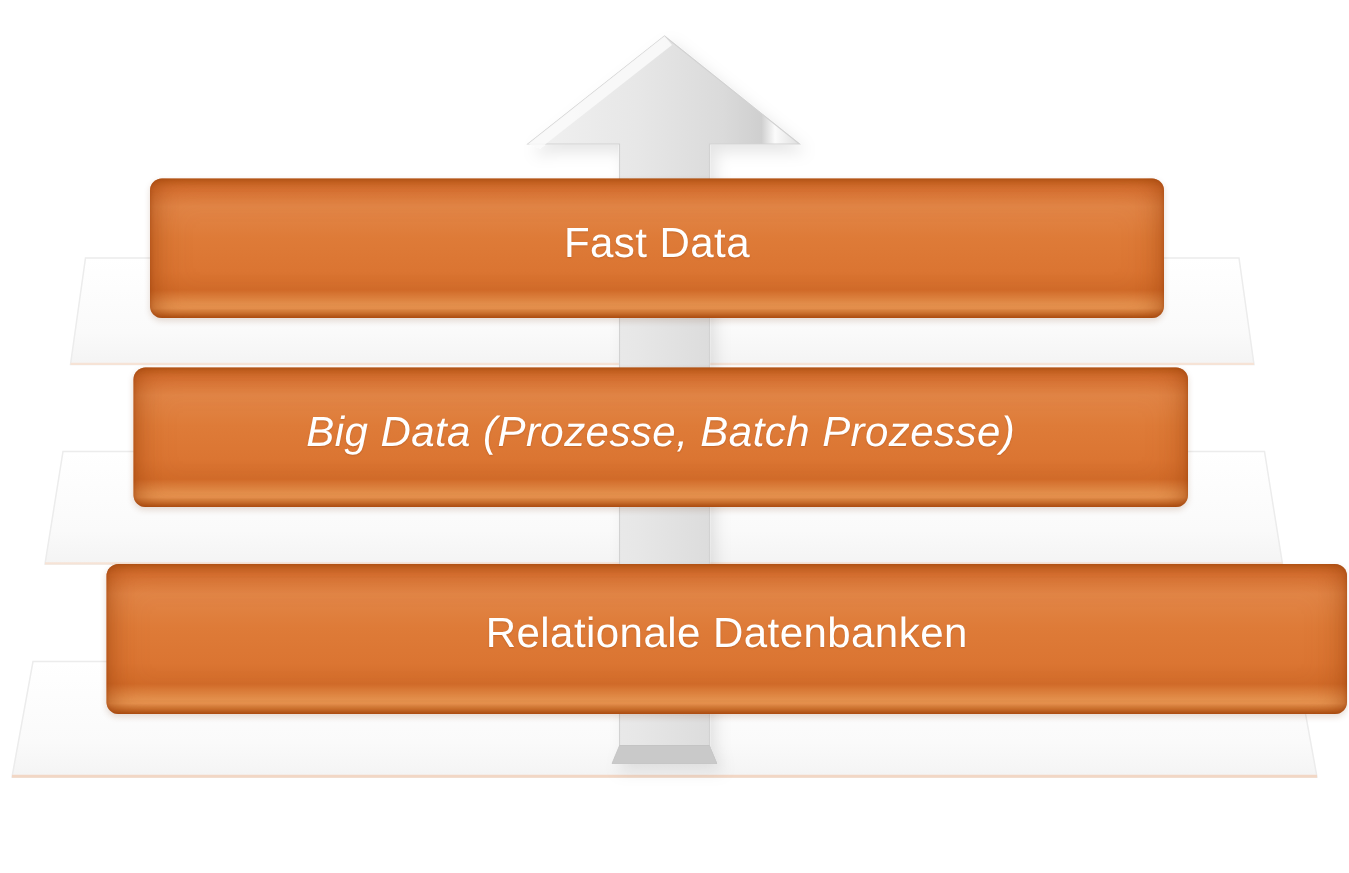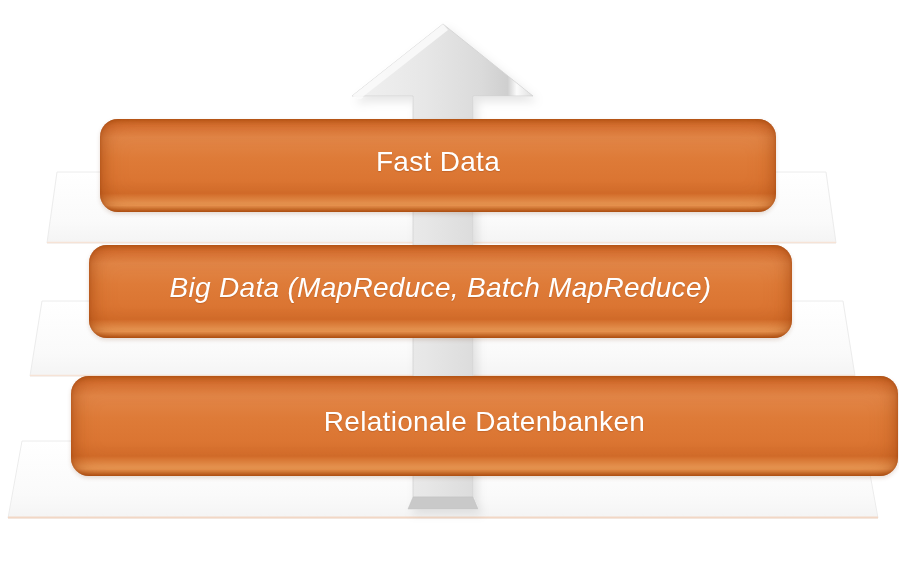--- a/index.html
+++ b/index.html
@@ -19,21 +19,21 @@
     left: 0; top: 0;
     width: 899px; height: 582px;
     z-index: 1;
   }
   .layer-bar {
     position: absolute;
     z-index: 2;
     display: flex;
     align-items: center;
     justify-content: center;
-    border-radius: 18px;
+    border-radius: 8px;
     color: #ffffff;
     font-size: 28px;
     letter-spacing: 0.3px;
     background: linear-gradient(180deg,
       #c4621f 0%,
       #d97334 7%,
       #e28647 20%,
       #de7b38 42%,
       #db7532 66%,
       #d26c2a 80%,
@@ -99,20 +99,20 @@
       <polygon points="413,497 473,497 478,509 408,509" fill="#c9c9c9" stroke="#c0c0c0" stroke-width="0.5"></polygon>
       <polygon points="443,24 448,30 360,99 352,96" fill="#fafafa" opacity="0.9"></polygon>
     </g>
   </svg>
 
   <div class="layer-bar" id="bar-fast-data">
     <span class="bar-label">Fast Data</span>
   </div>
 
   <div class="layer-bar" id="bar-big-data">
-    <span class="bar-label">Big Data (MapReduce, Batch MapReduce)</span>
+    <span class="bar-label">Big Data (Prozesse, Batch Prozesse)</span>
   </div>
 
   <div class="layer-bar" id="bar-relational-db">
     <span class="bar-label">Relationale Datenbanken</span>
   </div>
 
 </div>
 
 </body></html>

